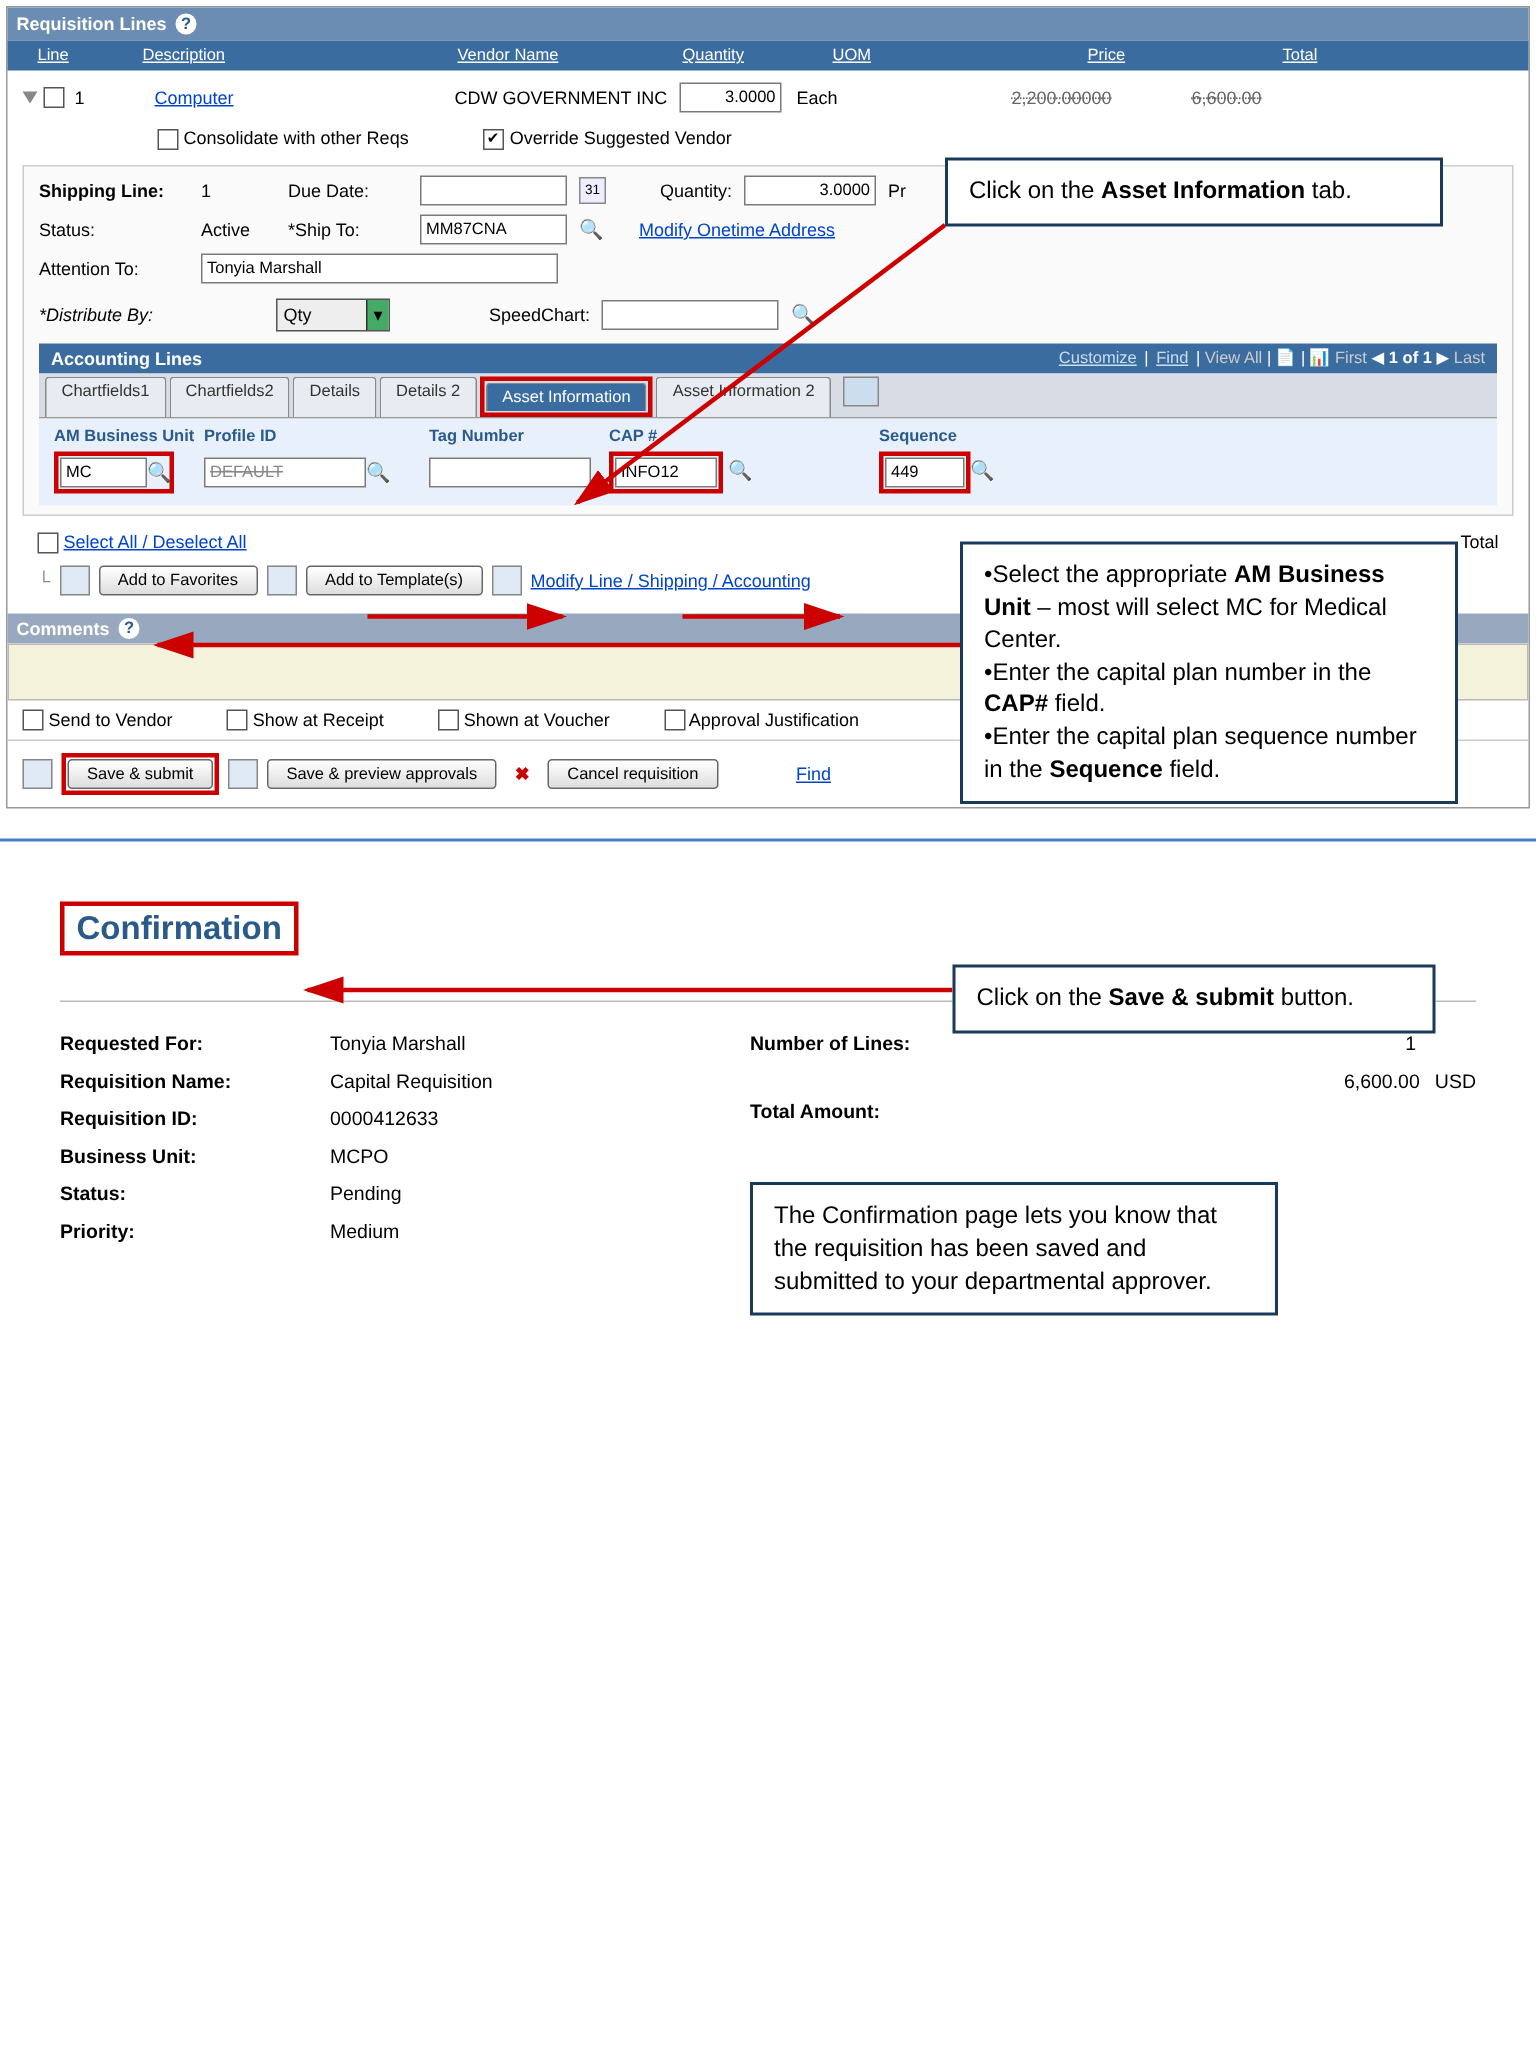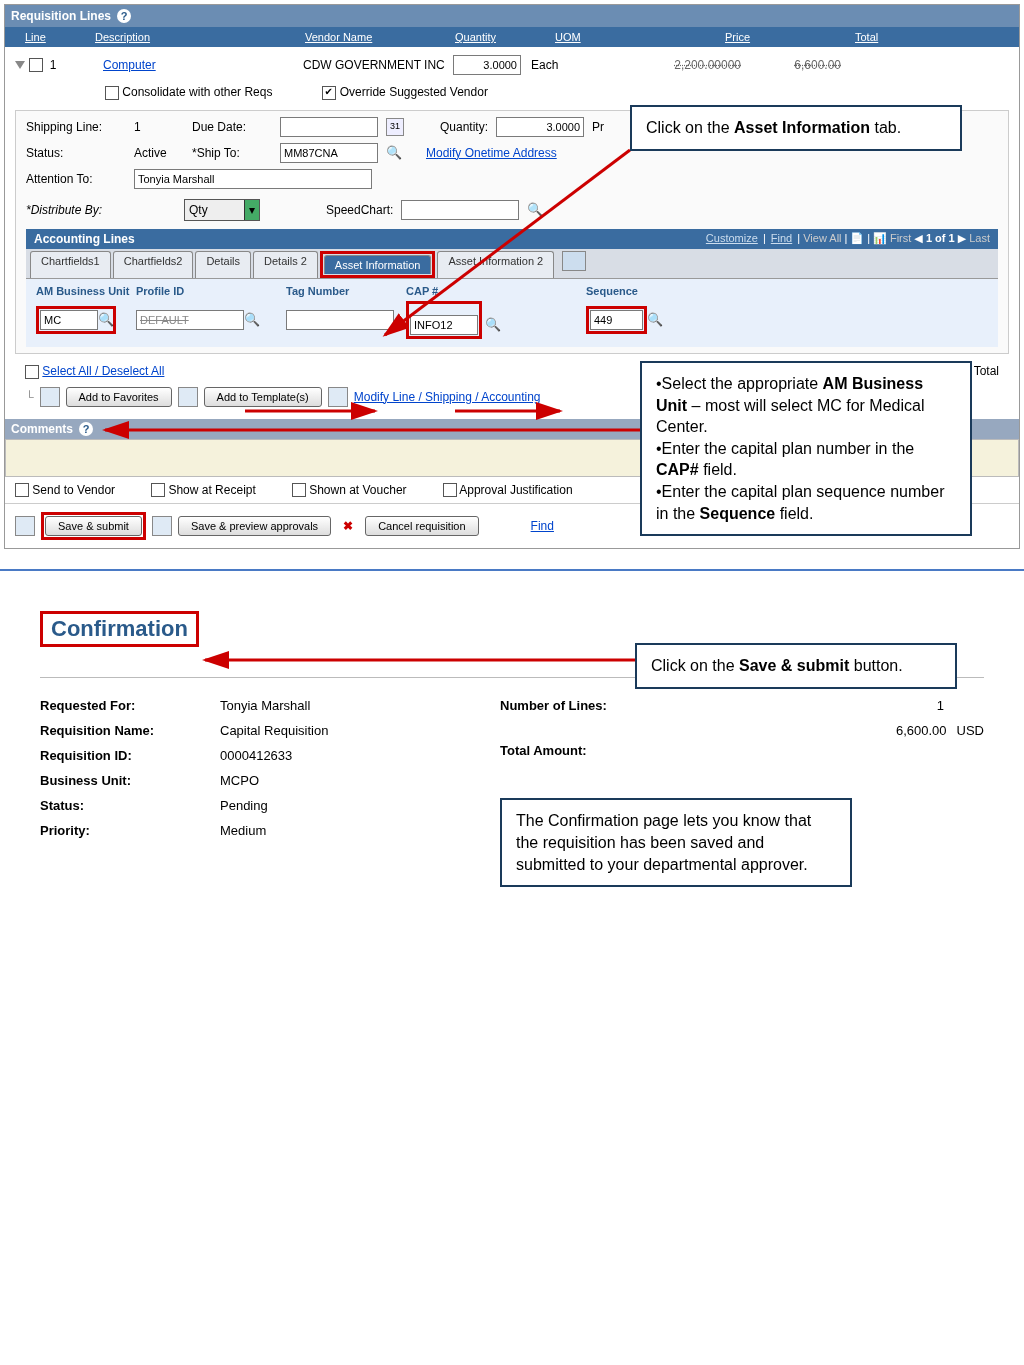--- a/index.html
+++ b/index.html
@@ -97,21 +97,21 @@
       <span style="width:150px; text-align:right; text-decoration:line-through dotted; color:#666;">2,200.00000</span>
       <span style="width:100px; text-align:right; text-decoration:line-through dotted; color:#666;">6,600.00</span>
     </div>
     <div style="display:flex; gap:50px; padding-left:90px; margin-bottom:10px;">
       <label><span class="chk"></span> <span>Consolidate with other Reqs</span></label>
       <label><span class="chk checked"></span> <span>Override Suggested Vendor</span></label>
     </div>
 
     <div class="ship-box">
       <div class="ship-row">
-        <span style="width:100px;">Shipping Line:</span>
+        <span style="width:100px;font-weight:bold;">Shipping Line:</span>
         <span style="width:50px;">1</span>
         <span style="width:80px;">Due Date:</span>
         <input class="input" style="width: 90px;">
         <span class="cal-icon">31</span>
         <span style="width:20px;"></span>
         <span>Quantity:</span>
         <input class="input" style="width: 80px; text-align: right;" value="3.0000">
         <span>Pr</span>
       </div>
       <div class="ship-row">
@@ -174,21 +174,21 @@
             <div class="col-am"><span class="redbox" style="display:inline-flex; align-items:center;">
                   <input class="input" style="width: 50px;" value="MC">
                   <span class="mag">🔍</span>
                 </span></div>
             <div class="col-profile" style="display:flex; align-items:center;">
                 <input class="input" style="width: 100px; text-decoration: line-through; color: rgb(136, 136, 136);" value="DEFAULT">
                 <span class="mag">🔍</span>
               </div>
             <div class="col-tag"><input class="input" style="width: 100px;"></div>
             <div class="col-cap"><span class="redbox" style="display:inline-flex; align-items:center;">
-                  <input class="input" style="width: 60px; margin-top: 10px;" value="INFO12">
+                  <input class="input" style="width: 60px;" value="INFO12">
                 </span> <span style="width:70px;"></span><span class="mag">🔍</span></div>
             <div class="col-seq"><span class="redbox" style="display:inline-flex; align-items:center;">
                   <input class="input" style="width: 45px; text-align: left;" value="449">
                 </span><span class="mag">🔍</span></div>
           </div>
         </div>
       </div>
     </div>
 
     <div style="display:flex; justify-content:space-between; align-items:center; padding:0 10px;">

